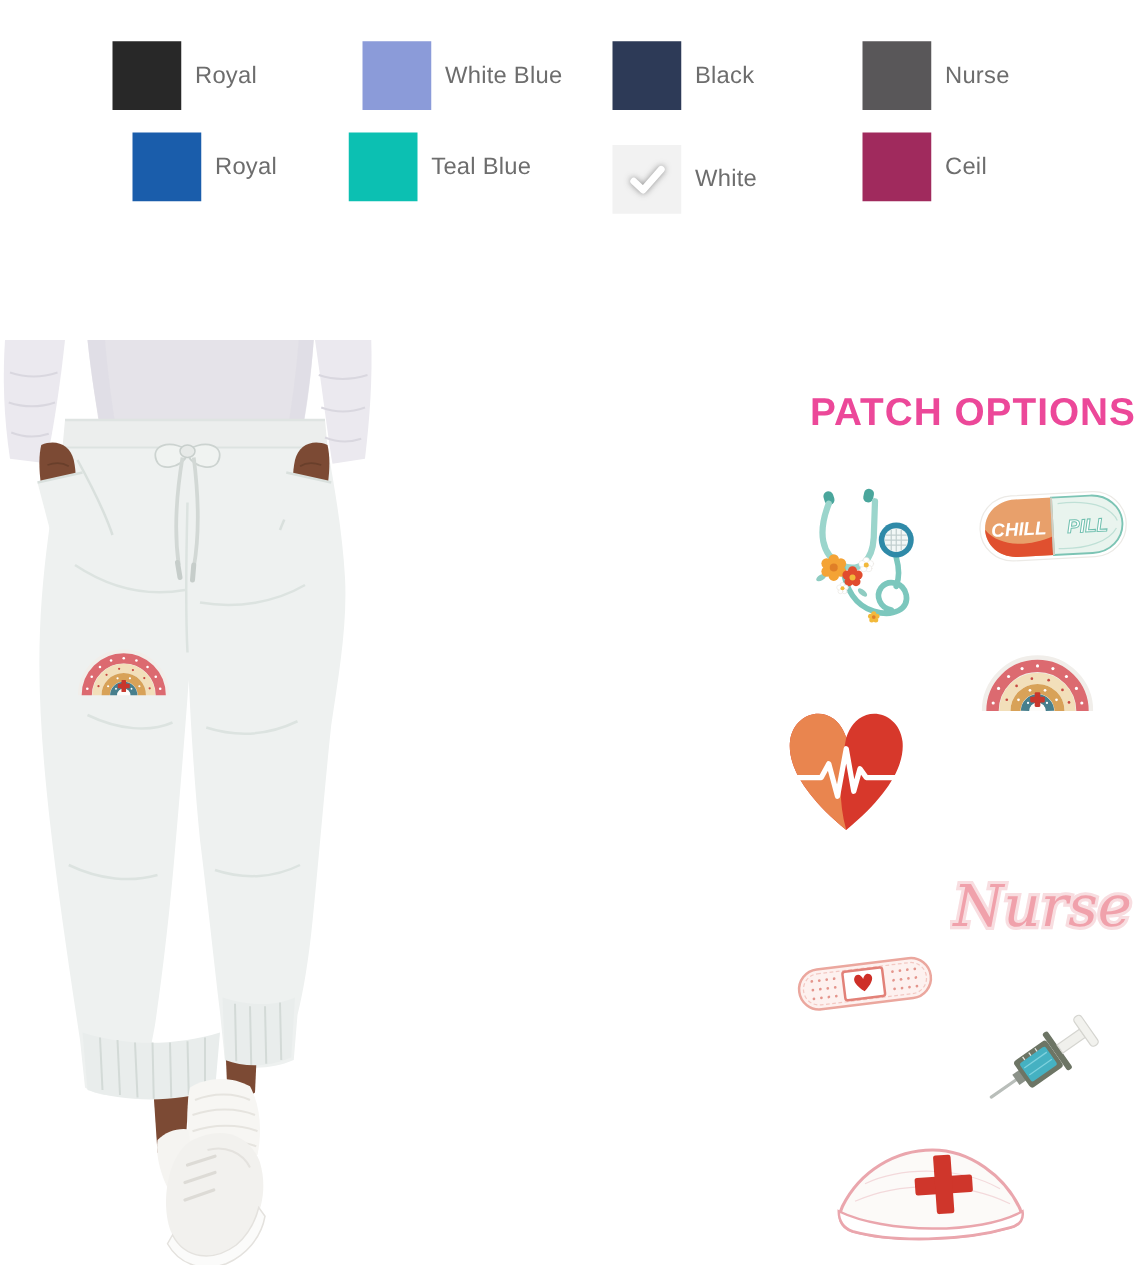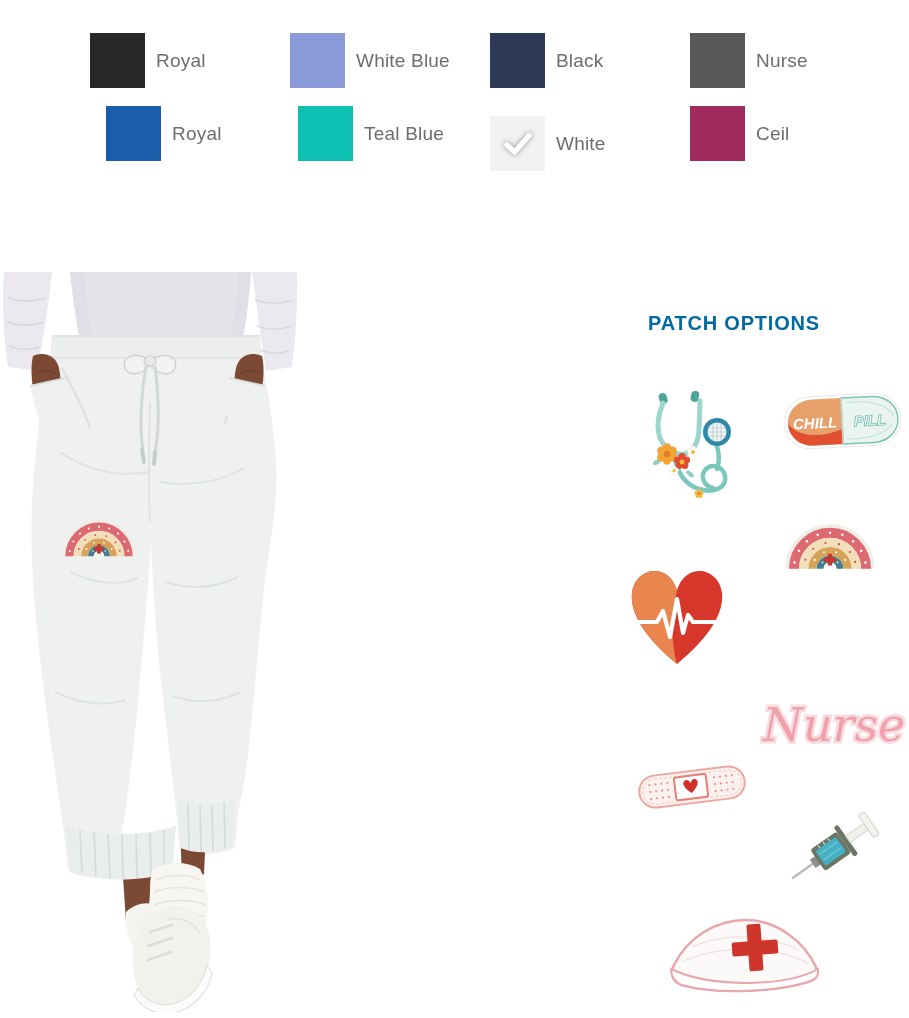--- a/index.html
+++ b/index.html
@@ -6,21 +6,21 @@
   body{
     width:909px;height:1018px;background:#ffffff;position:relative;overflow:hidden;
     font-family:"Liberation Sans", sans-serif;
   }
   .swatch{position:absolute;display:flex;align-items:center;gap:11px;cursor:pointer;}
   .chip{width:55px;height:55px;flex:0 0 55px;display:flex;align-items:center;justify-content:center;}
   .swatch .label{font-size:19px;color:#6d6d6d;letter-spacing:.2px;white-space:nowrap;}
   .check-icon svg{display:block;filter:drop-shadow(0 0 2.5px rgba(130,130,130,.9));}
   .patch-heading{
     position:absolute;left:648px;top:312px;width:240px;
-    font-size:20px;font-weight:800;color:#0369a1;letter-spacing:.8px;white-space:nowrap;
+    font-size:31px;font-weight:800;color:#ec4899;letter-spacing:.8px;white-space:nowrap;
   }
   .photo{position:absolute;left:0;top:272px;width:300px;height:740px;}
   .patch{position:absolute;}
   .patch svg, .photo svg{display:block;}
 </style>
 </head>
 <body>
 
 <svg width="0" height="0" style="position:absolute" aria-hidden="true">
   <defs>
@@ -80,21 +80,21 @@
   <div class="label">Black</div>
 </div>
 <div class="swatch" style="left:690px;top:33px">
   <div class="chip" style="background-color: rgb(89, 87, 89);"></div>
   <div class="label">Nurse</div>
 </div>
 <div class="swatch" style="left:106px;top:106px">
   <div class="chip" style="background-color: rgb(26, 93, 171);"></div>
   <div class="label">Royal</div>
 </div>
-<div class="swatch" style="left:298px;top:106px">
+<div class="swatch" style="left:279px;top:106px">
   <div class="chip" style="background-color: rgb(12, 192, 178);"></div>
   <div class="label">Teal Blue</div>
 </div>
 <div class="swatch" style="left:490px;top:116px">
   <div class="chip" style="background-color: rgb(242, 242, 242);">
     <span class="check-icon">
       <svg width="32" height="28" viewBox="0 0 32 28">
         <path d="M5,15 L12.5,22 L27,5.5" fill="none" stroke="#ffffff" stroke-width="5.5" stroke-linecap="round" stroke-linejoin="round"></path>
       </svg>
     </span>

